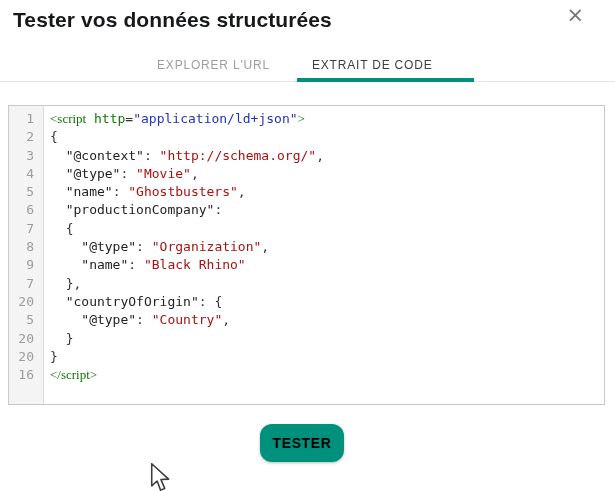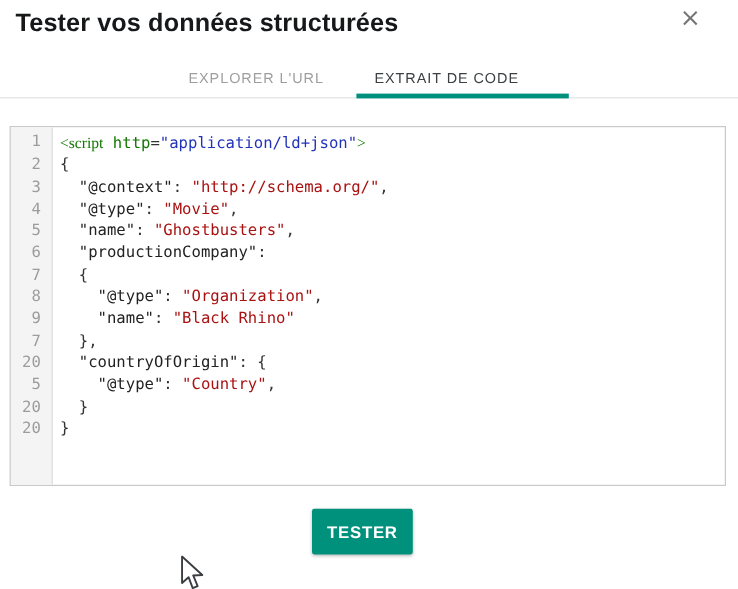--- a/index.html
+++ b/index.html
@@ -53,21 +53,21 @@
   .t-tag{color:var(--tag,#117700);font-family:Liberation Serif, serif;}
   .t-attr{color:var(--attr,#117700);}
   .t-aval{color:var(--attrval,#2233bb);}
   .t-key{color:var(--key,#222222);}
   .t-str{color:var(--str,#aa1111);}
   .t-pun{color:var(--pun,#333333);}
   .t-pln{color:#222;}
   
   .test-btn{
     position:absolute;left:260px;top:424px;width:84px;height:38px;
-    background:var(--accent,#00917c);color:#ffffff;border:none;border-radius:2px;
+    background:var(--accent,#00917c);color:#000000;border:none;border-radius:12px;
     font-family:"Liberation Sans",sans-serif;font-size:14px;font-weight:bold;
     letter-spacing:.6px;display:flex;align-items:center;justify-content:center;
     box-shadow:0 1px 3px rgba(0,0,0,.28);cursor:pointer;
   }
   
   .mouse-cursor{position:absolute;left:150px;top:463px;pointer-events:none;}
 </style>
 </head>
 <body>
 
@@ -93,20 +93,21 @@
       <div class="code-row"><span class="ln">5</span><span class="lc"><span class="t-pln">  </span><span class="t-key">"name"</span><span class="t-pun">: </span><span class="t-str">"Ghostbusters"</span><span class="t-pun">,</span></span></div>
       <div class="code-row"><span class="ln">6</span><span class="lc"><span class="t-pln">  </span><span class="t-key">"productionCompany"</span><span class="t-pun">:</span></span></div>
       <div class="code-row"><span class="ln">7</span><span class="lc"><span class="t-pln">  </span><span class="t-pun">{</span></span></div>
       <div class="code-row"><span class="ln">8</span><span class="lc"><span class="t-pln">    </span><span class="t-key">"@type"</span><span class="t-pun">: </span><span class="t-str">"Organization"</span><span class="t-pun">,</span></span></div>
       <div class="code-row"><span class="ln">9</span><span class="lc"><span class="t-pln">    </span><span class="t-key">"name"</span><span class="t-pun">: </span><span class="t-str">"Black Rhino"</span></span></div>
       <div class="code-row"><span class="ln">7</span><span class="lc"><span class="t-pln">  </span><span class="t-pun">},</span></span></div>
       <div class="code-row"><span class="ln">20</span><span class="lc"><span class="t-pln">  </span><span class="t-key">"countryOfOrigin"</span><span class="t-pun">: </span><span class="t-pun">{</span></span></div>
       <div class="code-row"><span class="ln">5</span><span class="lc"><span class="t-pln">    </span><span class="t-key">"@type"</span><span class="t-pun">: </span><span class="t-str">"Country"</span><span class="t-pun">,</span></span></div>
       <div class="code-row"><span class="ln">20</span><span class="lc"><span class="t-pln">  </span><span class="t-pun">}</span></span></div>
       <div class="code-row"><span class="ln">20</span><span class="lc"><span class="t-pun">}</span></span></div>
+      <div class="code-row"><span class="ln">16</span><span class="lc"><span class="t-tag">&lt;/script&gt;</span></span></div>
     </div>
 </div>
 
 <button class="test-btn">TESTER</button>
 
 <div class="mouse-cursor">
   <svg width="22" height="30" viewBox="0 0 15 21">
     <path d="M1 0.5 L1 16 L4.8 12.6 L7.2 19 L10.1 17.8 L7.5 11.6 L12.8 11.3 Z" fill="#ffffff" stroke="#3a3d41" stroke-width="1.1" stroke-linejoin="round"></path>
   </svg>
 </div>

